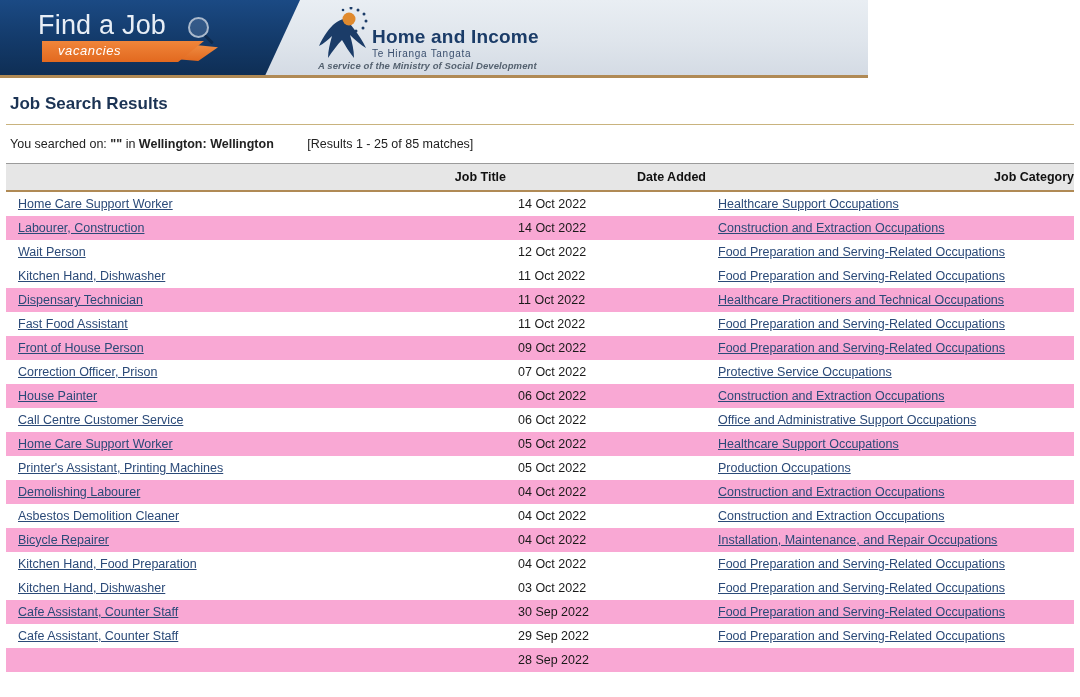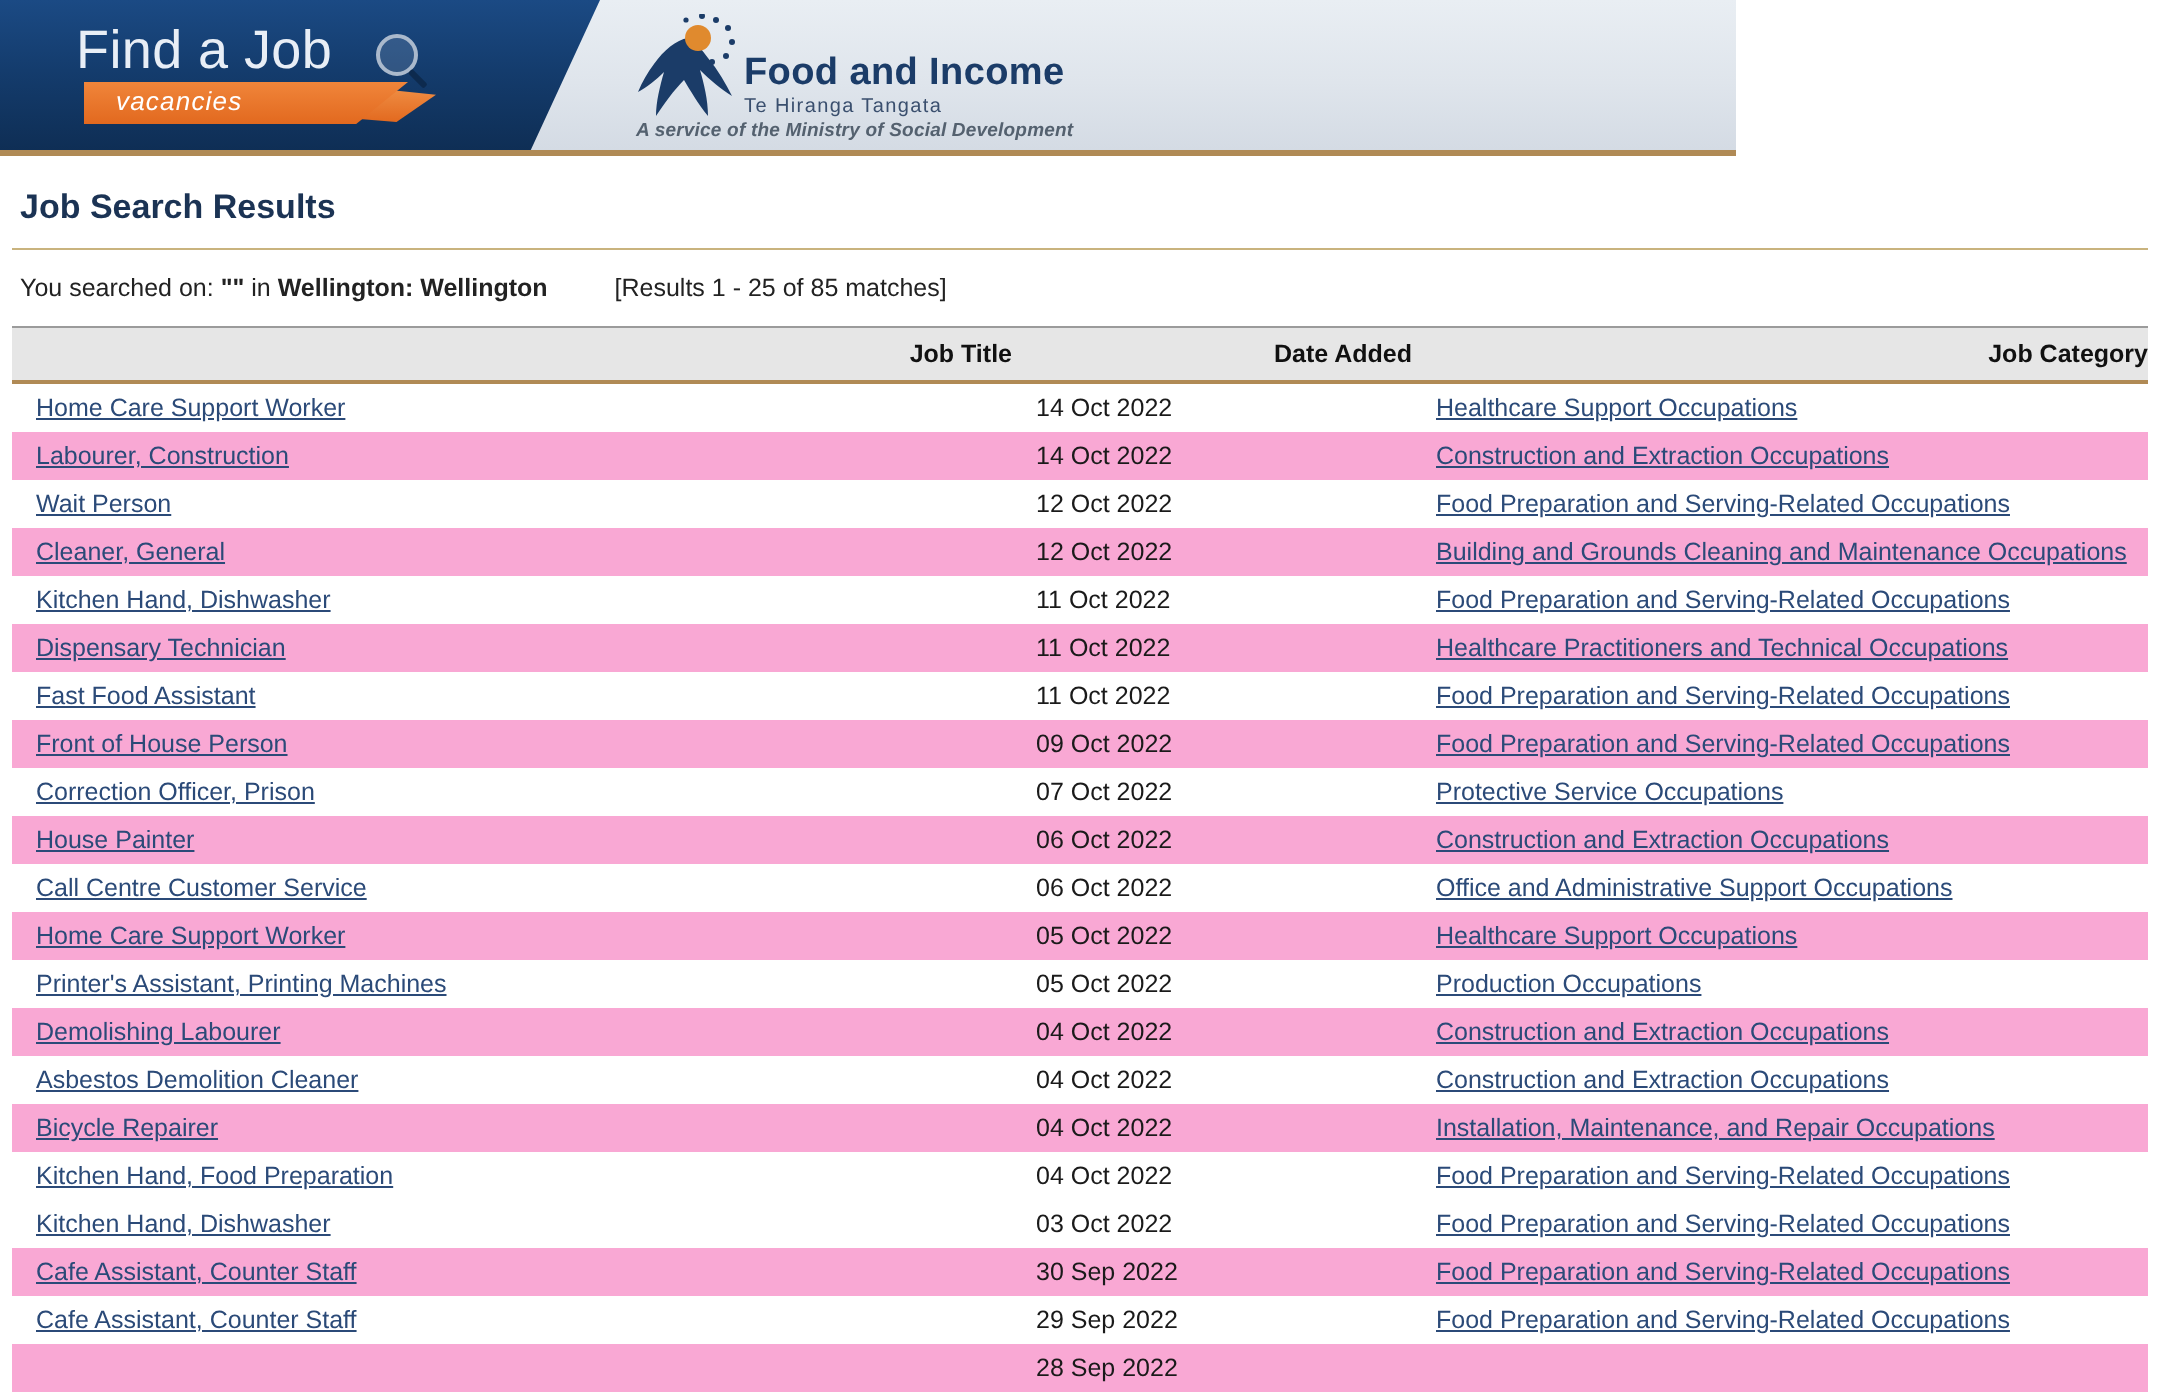--- a/index.html
+++ b/index.html
@@ -219,21 +219,21 @@
         <circle cx="40" cy="3" r="1.5"></circle>
         <circle cx="46" cy="7" r="1.5"></circle>
         <circle cx="48" cy="14" r="1.5"></circle>
         <circle cx="45" cy="21" r="1.5"></circle>
         <circle cx="38" cy="24" r="1.5"></circle>
         <circle cx="33" cy="1" r="1.5"></circle>
         <circle cx="25" cy="3" r="1.3"></circle>
       </g>
     </svg>
     <div class="wi-text">
-      <div class="wi-name">Food and Income</div>
+      <div class="wi-name">Home and Income</div>
       <div class="wi-maori">Te Hiranga Tangata</div>
     </div>
     <div class="wi-sub">A service of the Ministry of Social Development</div>
   </div>
 </div>
 
 <h1 class="page-title">Job Search Results</h1>
 <div class="rule-gold"></div>
 
 <div class="search-line">
@@ -264,25 +264,20 @@
         <tr class="even">
           <td><a class="joblink" href="#">Labourer, Construction</a></td>
           <td class="date-cell">14 Oct 2022</td>
           <td><a class="joblink" href="#">Construction and Extraction Occupations</a></td>
         </tr>
         <tr class="odd">
           <td><a class="joblink" href="#">Wait Person</a></td>
           <td class="date-cell">12 Oct 2022</td>
           <td><a class="joblink" href="#">Food Preparation and Serving-Related Occupations</a></td>
         </tr>
-        <tr class="even">
-          <td><a class="joblink" href="#">Cleaner, General</a></td>
-          <td class="date-cell">12 Oct 2022</td>
-          <td><a class="joblink" href="#">Building and Grounds Cleaning and Maintenance Occupations</a></td>
-        </tr>
         <tr class="odd">
           <td><a class="joblink" href="#">Kitchen Hand, Dishwasher</a></td>
           <td class="date-cell">11 Oct 2022</td>
           <td><a class="joblink" href="#">Food Preparation and Serving-Related Occupations</a></td>
         </tr>
         <tr class="even">
           <td><a class="joblink" href="#">Dispensary Technician</a></td>
           <td class="date-cell">11 Oct 2022</td>
           <td><a class="joblink" href="#">Healthcare Practitioners and Technical Occupations</a></td>
         </tr>

